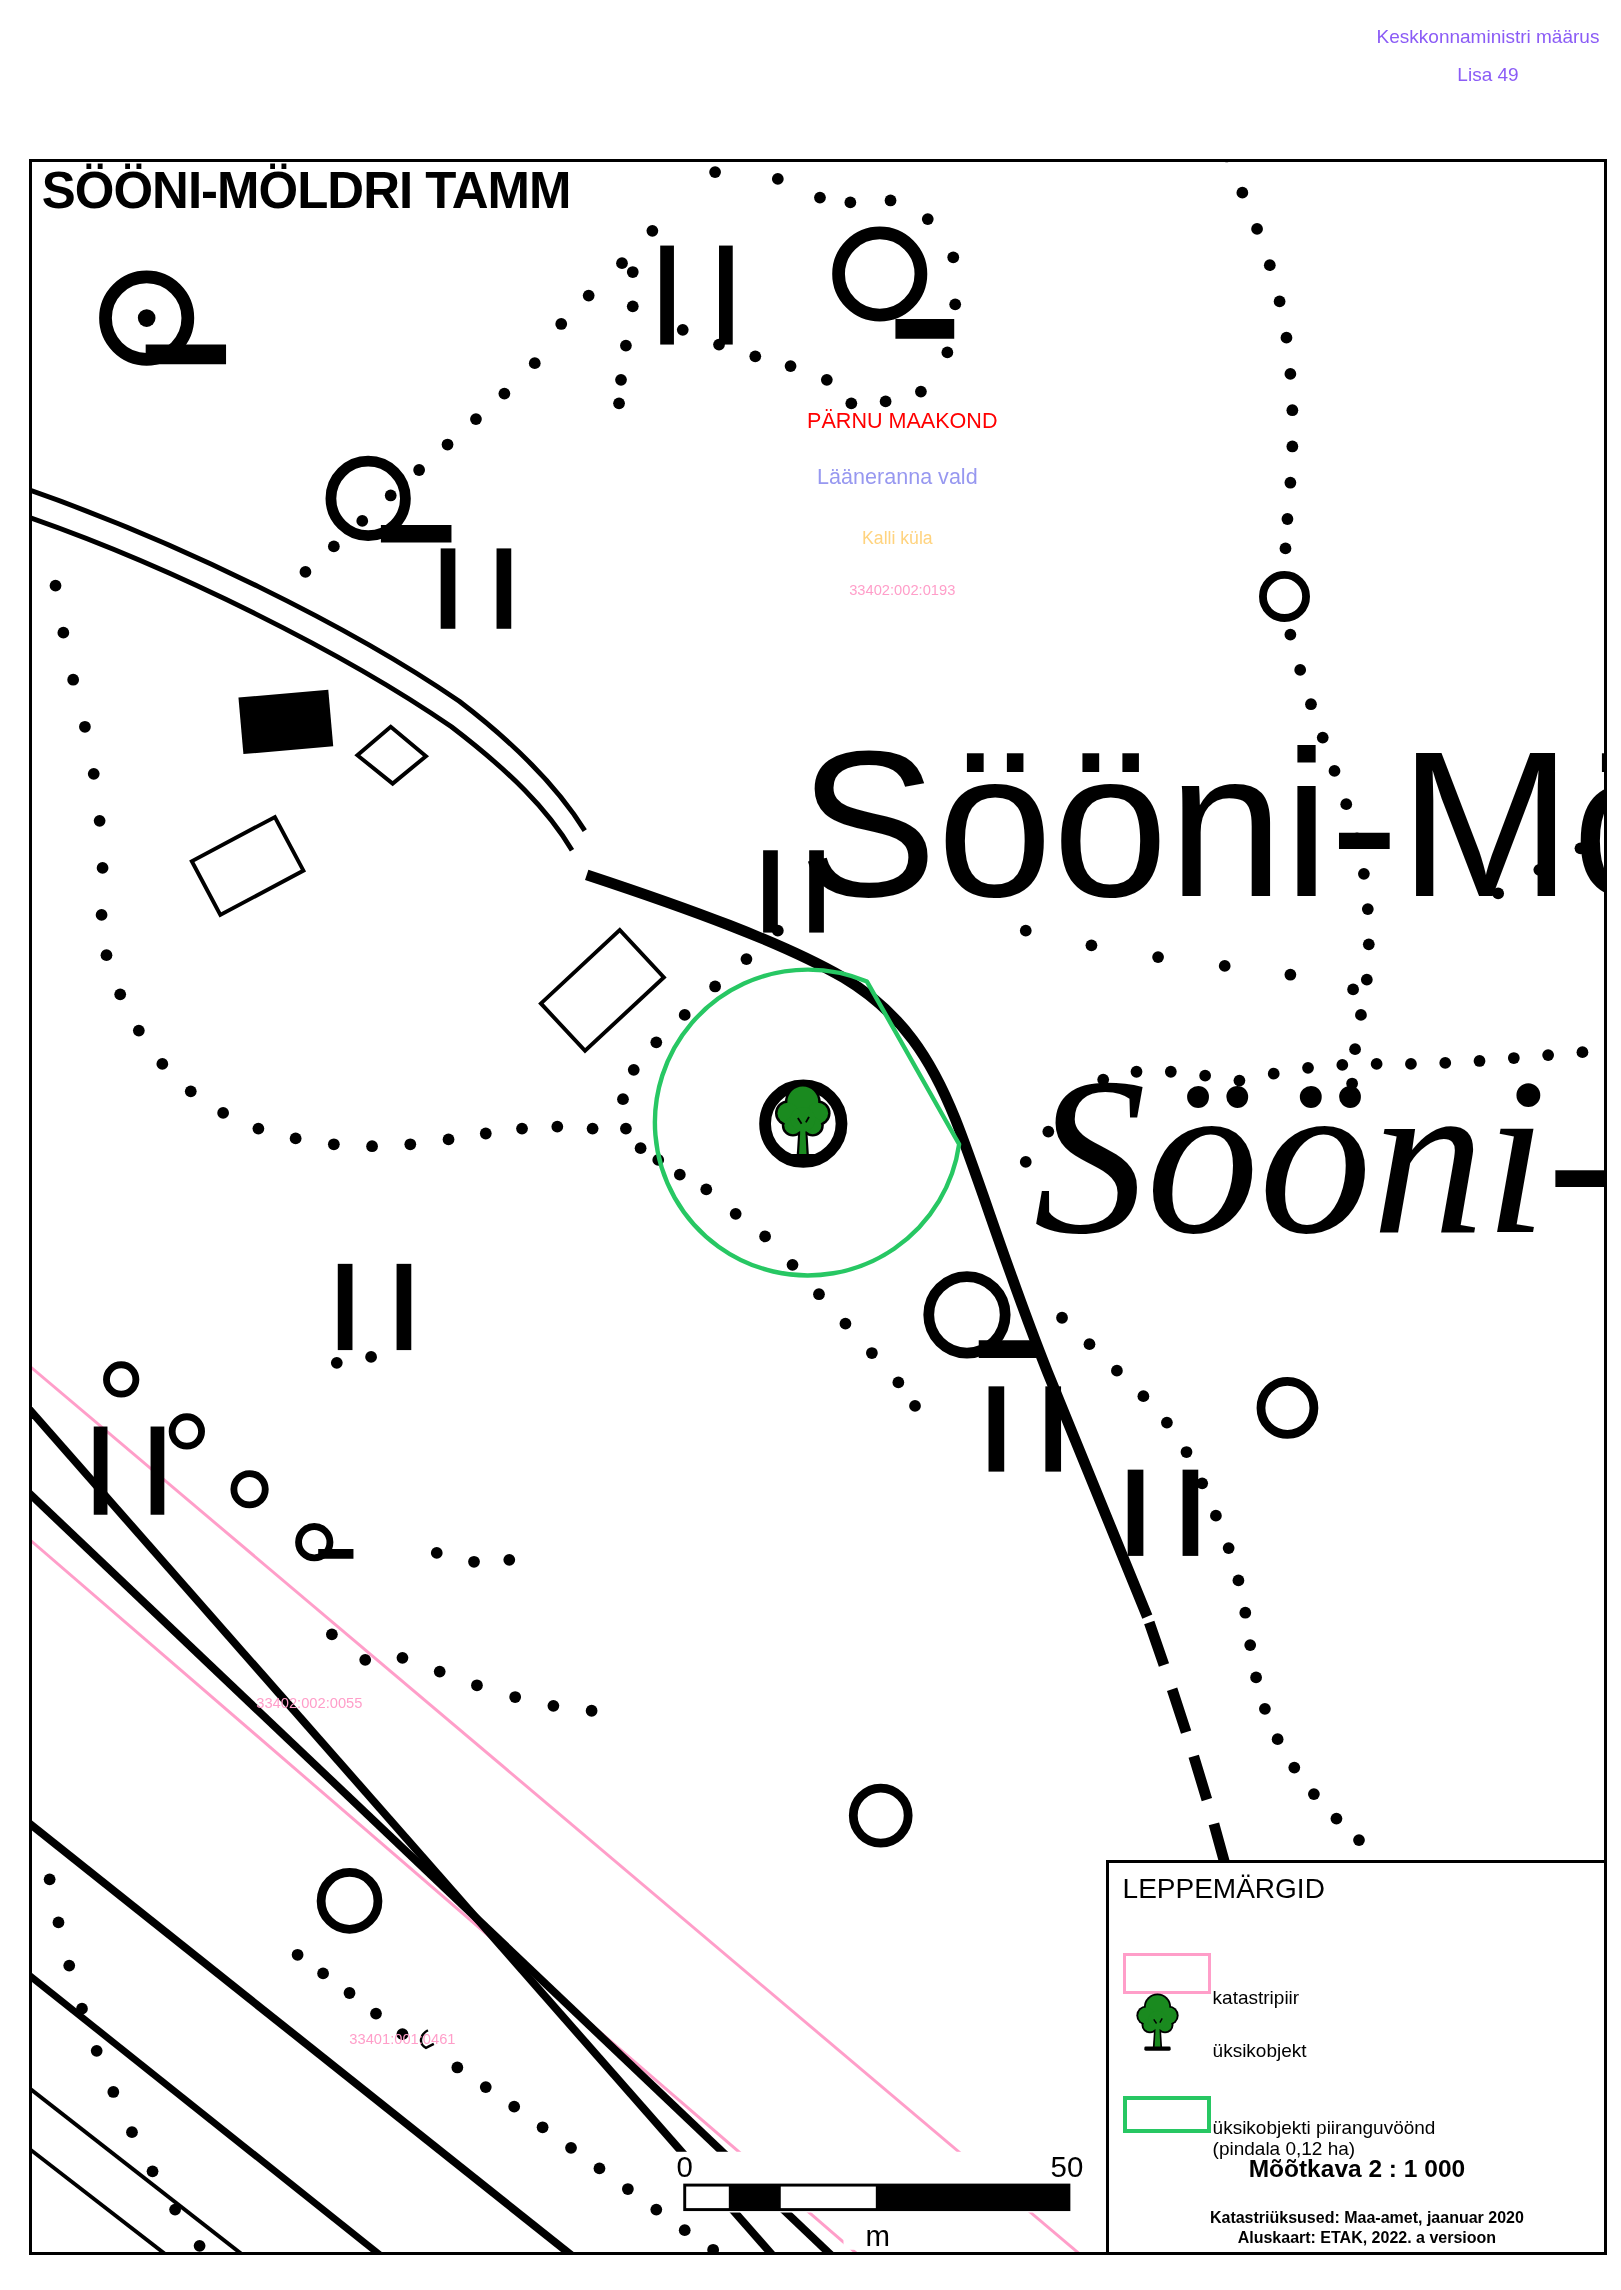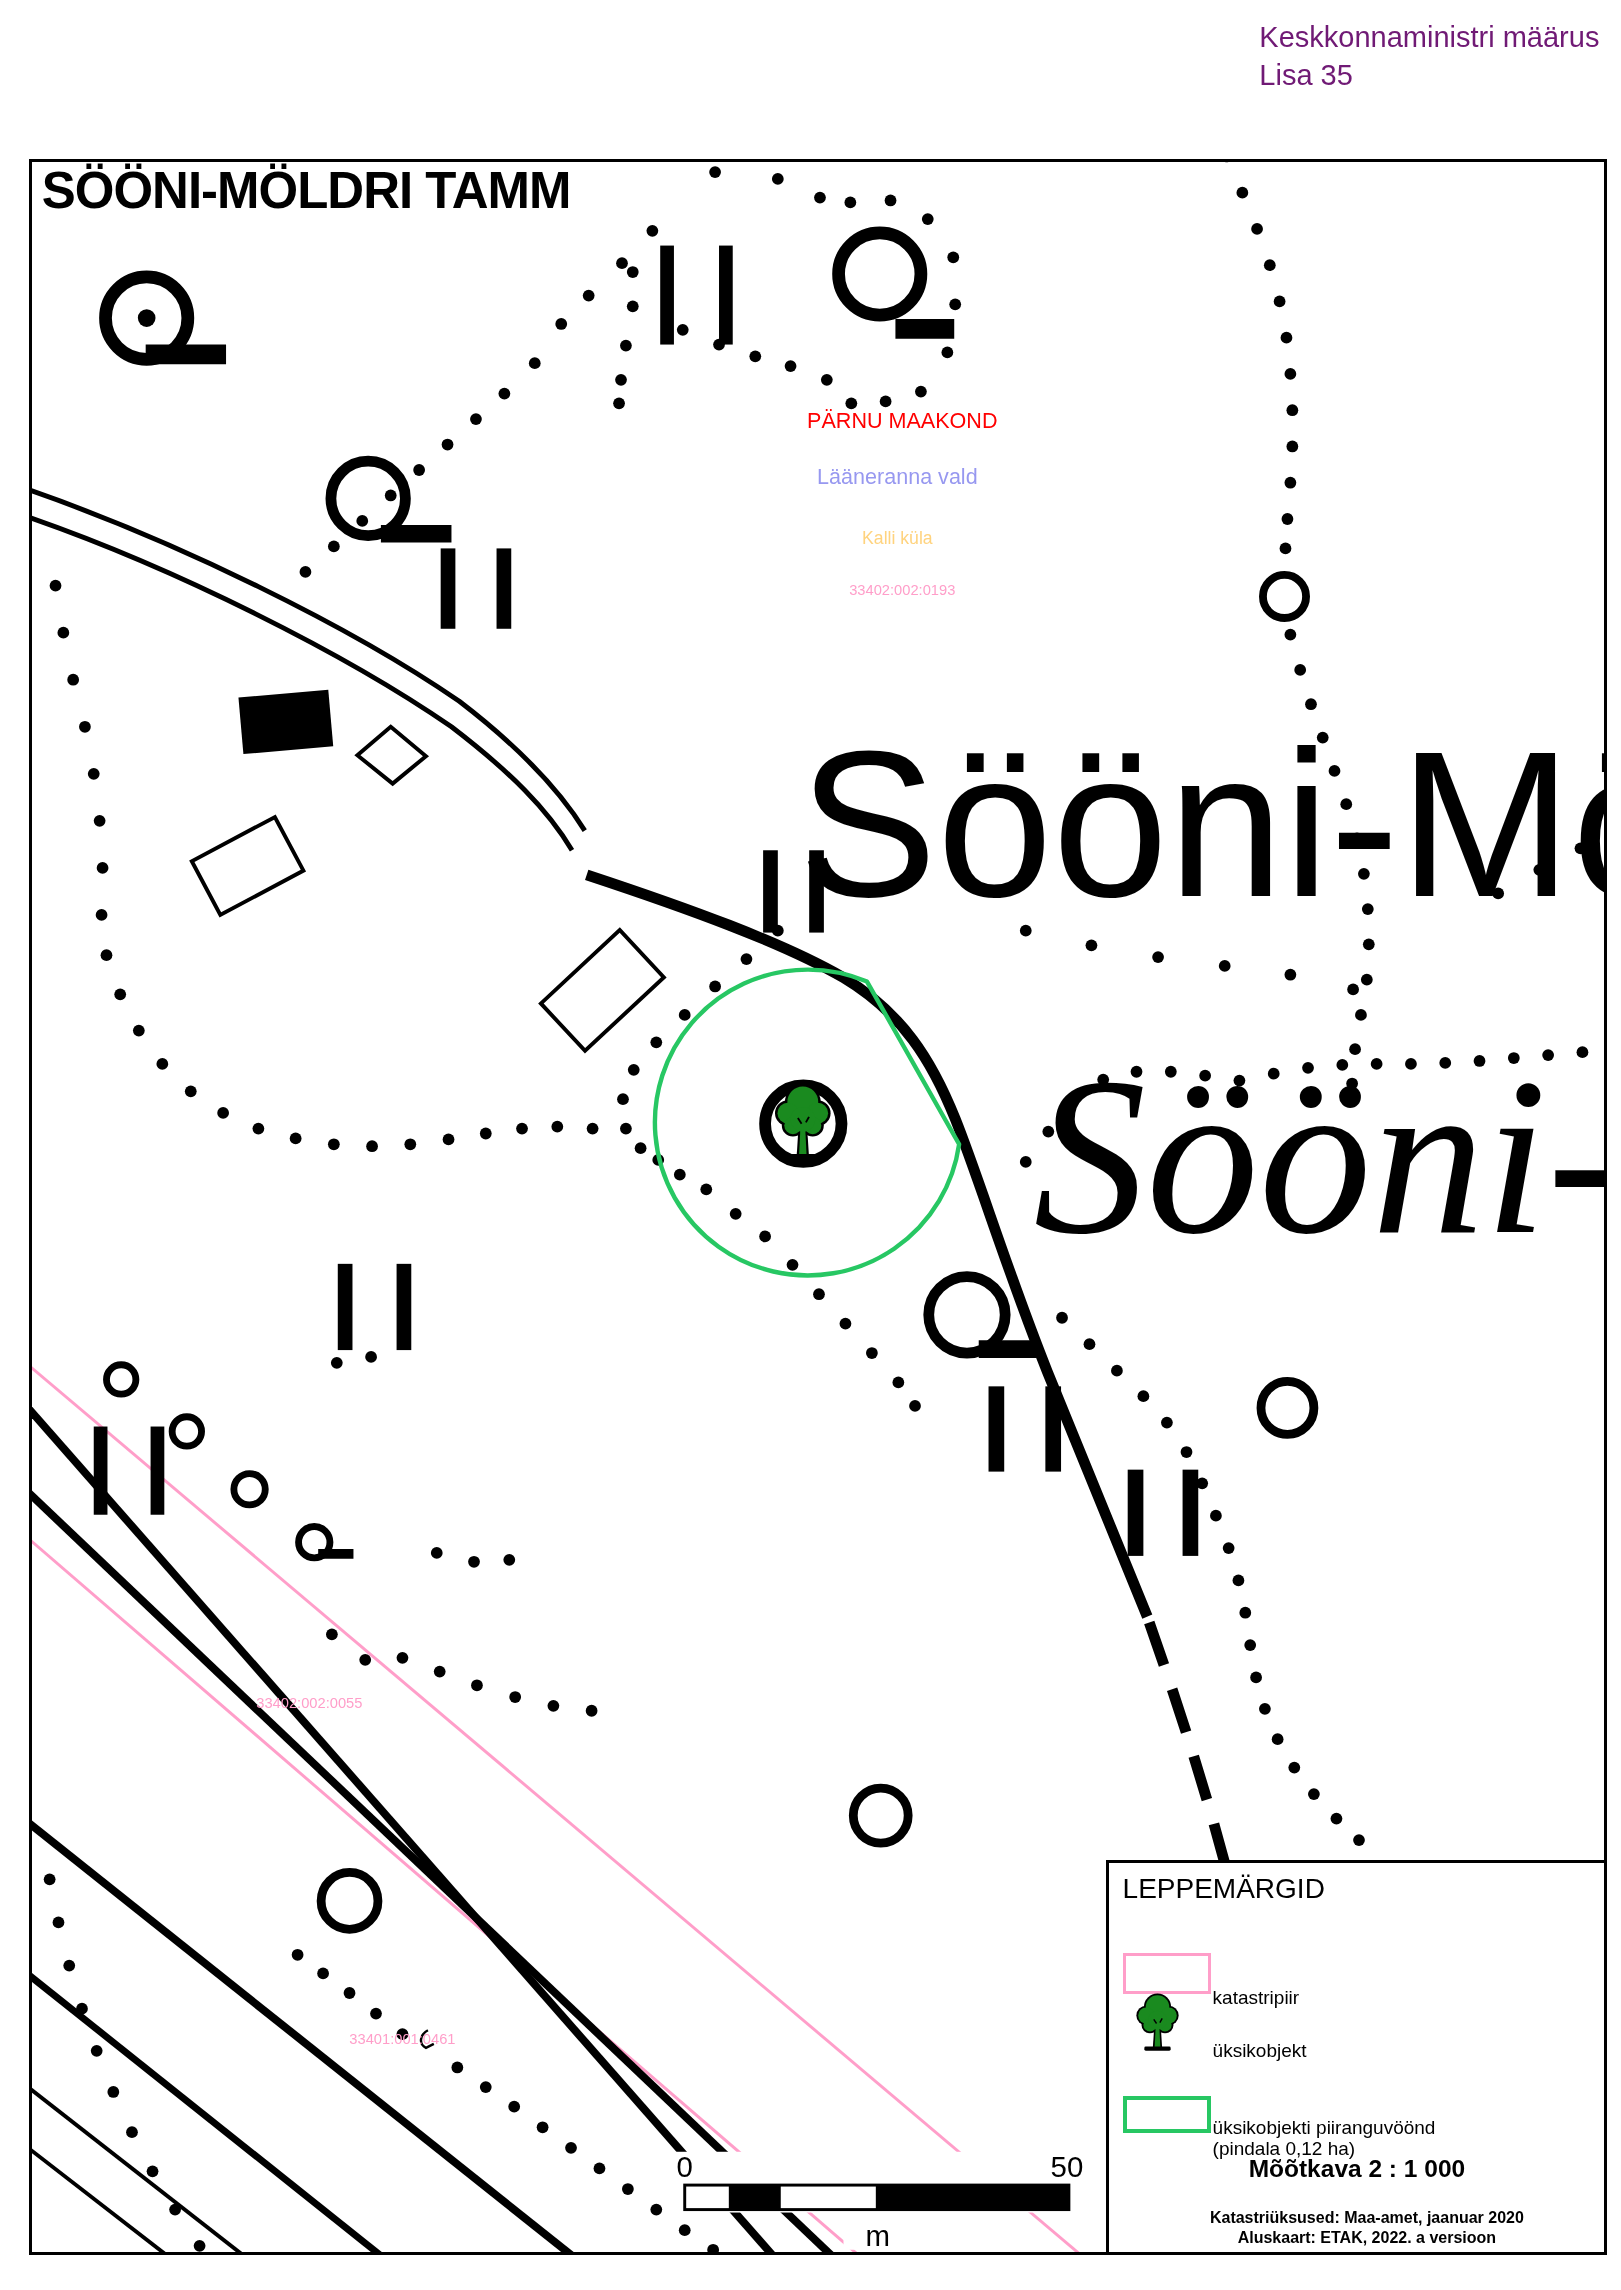--- a/index.html
+++ b/index.html
@@ -1,19 +1,19 @@
 <!DOCTYPE html>
 <html><head>
 <meta charset="utf-8">
 <style>
   html,body{margin:0;padding:0;background:#fff;}
   .page{position:relative;width:1621px;height:2291px;background:#fff;overflow:hidden;
         font-family:"Liberation Sans",sans-serif;color:#000;}
-  .header{position:absolute;top:17.6px;right:21.6px;text-align:left;
-          font-size:29px;line-height:38px;color:#701a75;white-space:nowrap;}
+  .header{position:absolute;top:17.6px;right:21.6px;text-align:center;
+          font-size:19px;line-height:38px;color:#8b5cf6;white-space:nowrap;}
   .map-frame{position:absolute;left:29px;top:159px;width:1572px;height:2090px;
              border:3.9px solid #000;background:#fff;overflow:hidden;}
   .map-frame svg{position:absolute;left:0;top:0;}
   
   .legend{position:absolute;right:-3.9px;bottom:-3.9px;width:496px;height:390px;
           border:3.9px solid #000;background:#fff;z-index:5;}
   .legend-title{position:absolute;left:13.7px;top:9.8px;font-size:28px;font-weight:normal;}
   .lg-row{position:absolute;left:13.7px;display:flex;align-items:center;}
   .lg-row .sw{width:90px;display:flex;justify-content:flex-start;align-items:center;flex:none;}
   .lg-label{font-size:19px;line-height:21.6px;margin-top:48px;}
@@ -34,21 +34,21 @@
   .t-cad{font-size:15px;}
   .t-scale{font-size:30px;}
 </style>
 </head>
 <body>
 
 <div class="page" style="--pink: #ff9ec9; --green: #27c763; --tree: #1a8a1f; --red: #ff0000; --muni: #9798f0; --village: #ffd37e; --pinktxt: #ff9ec9;">
 
   <div class="header">
     <div>Keskkonnaministri määrus</div>
-    <div>Lisa 35</div>
+    <div>Lisa 49</div>
   </div>
 
   <div class="map-frame">
     <svg id="map-svg" width="1572" height="2090" viewBox="34 166 1604 2132" xmlns="http://www.w3.org/2000/svg">
 
       <defs>
         <g id="treesym">
 
           <g fill="#000">
             <circle cx="50" cy="30" r="29"></circle>

